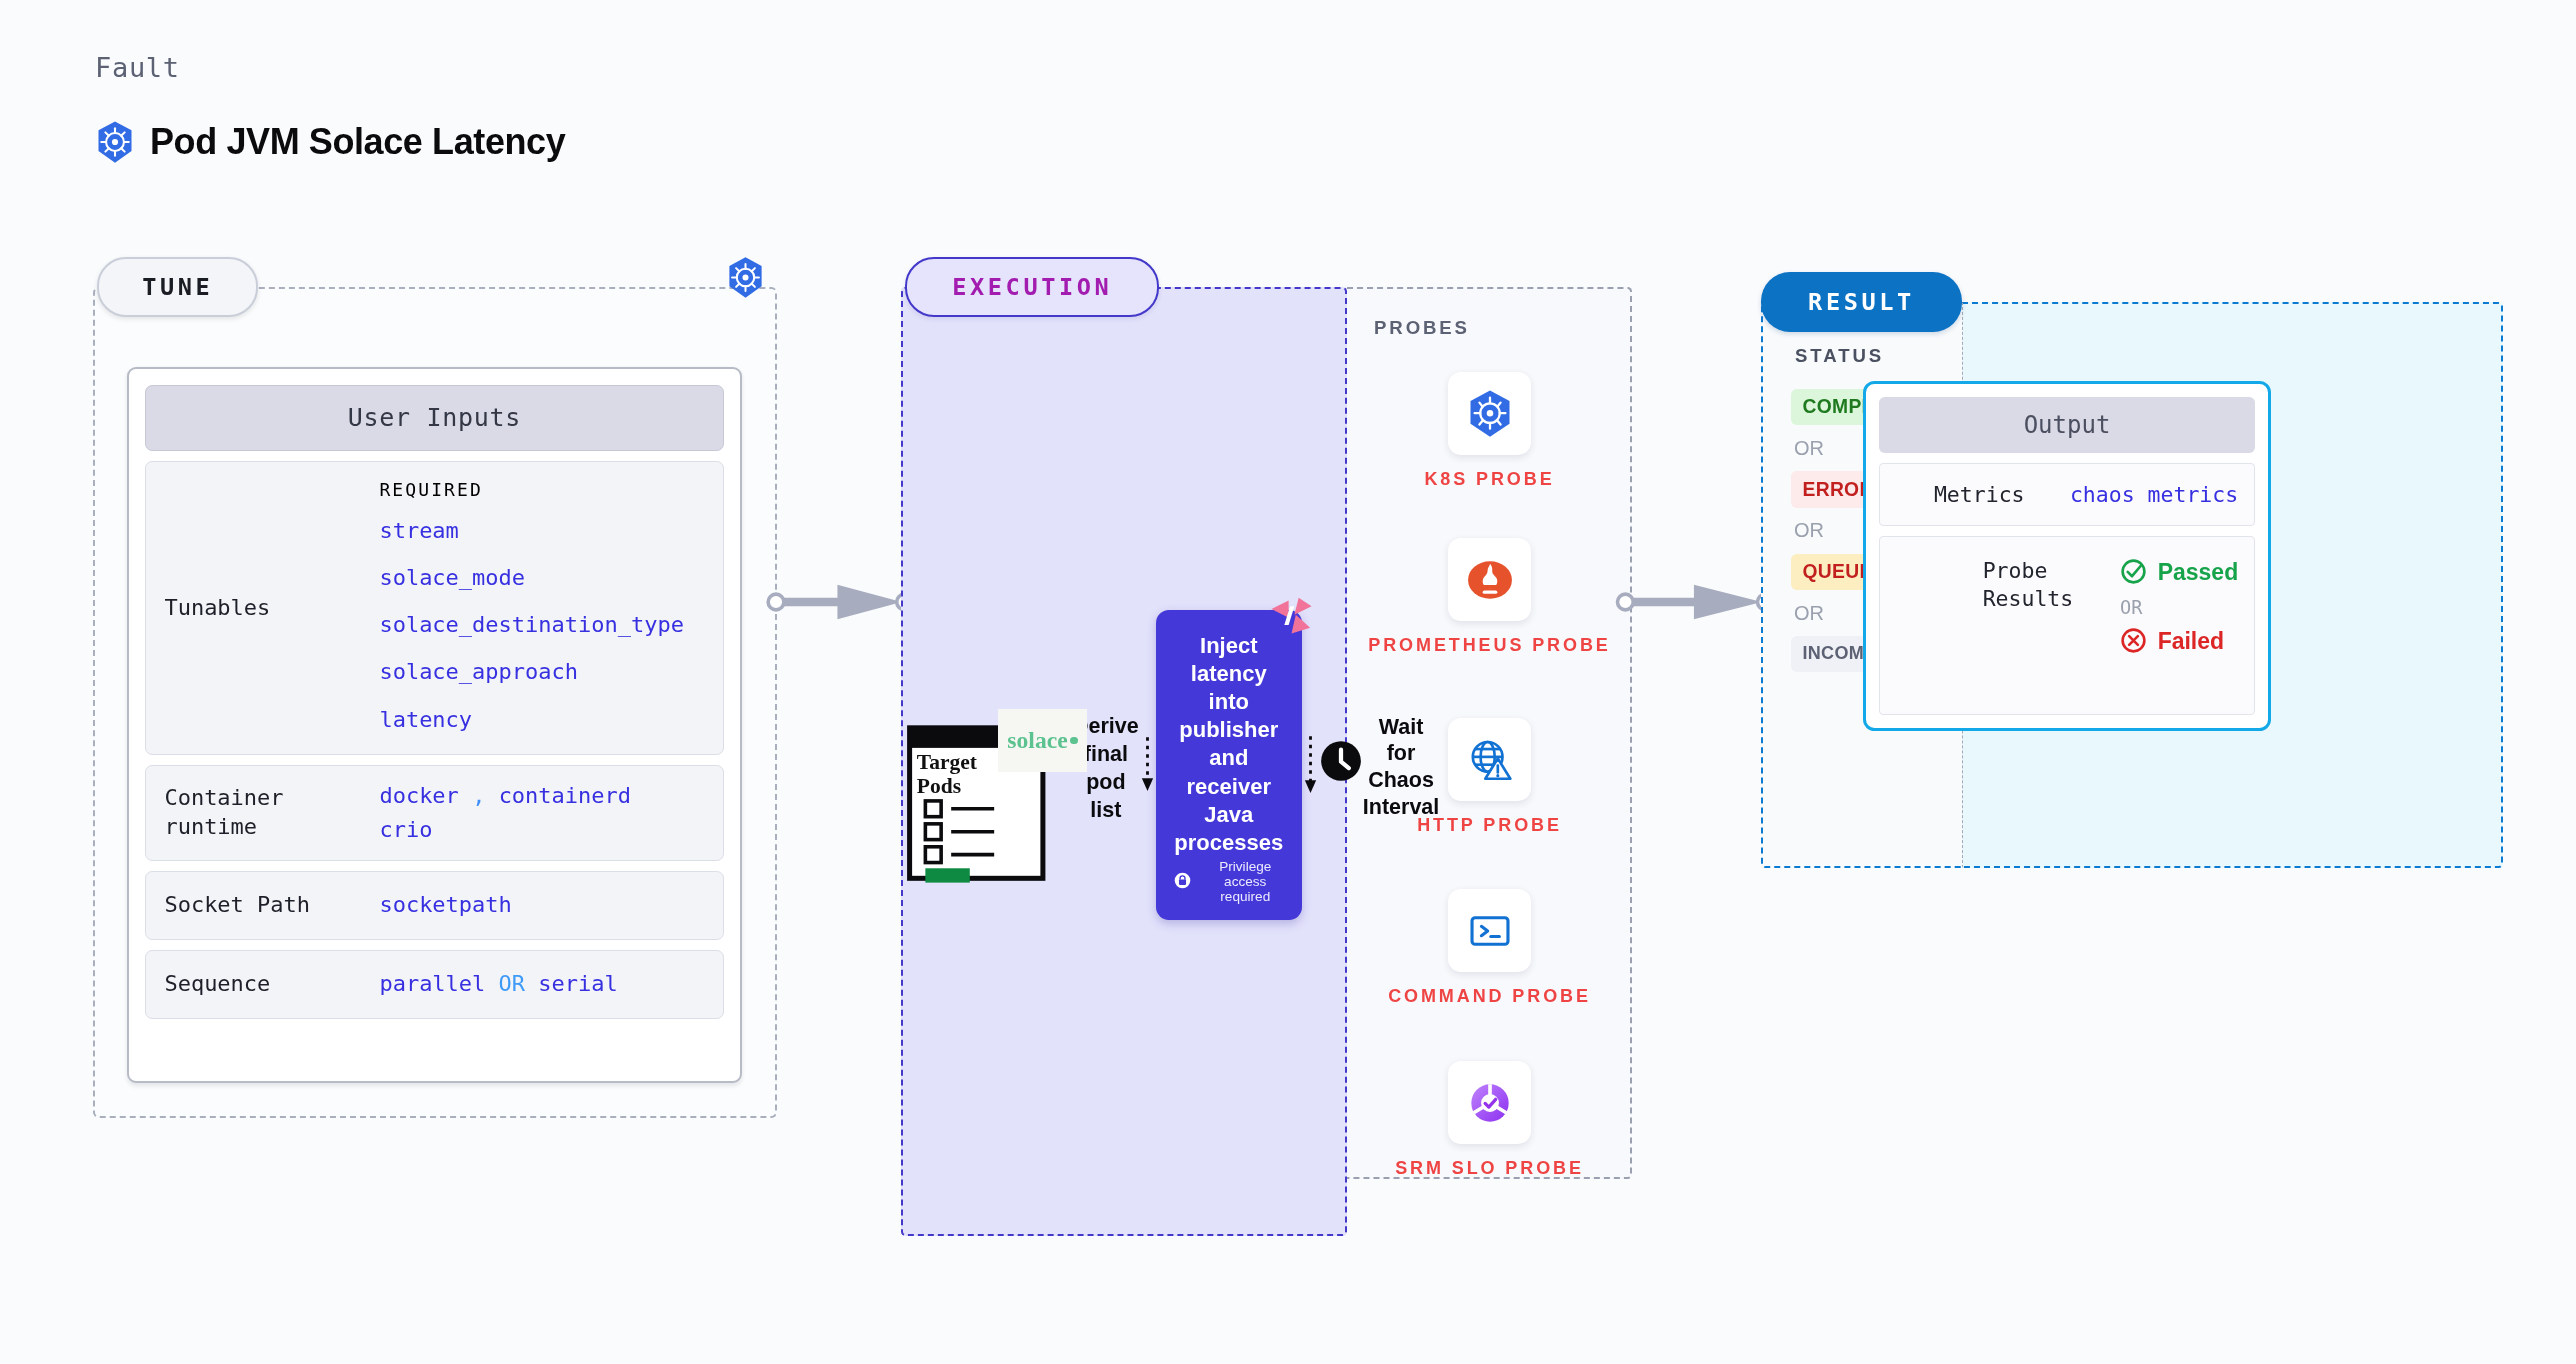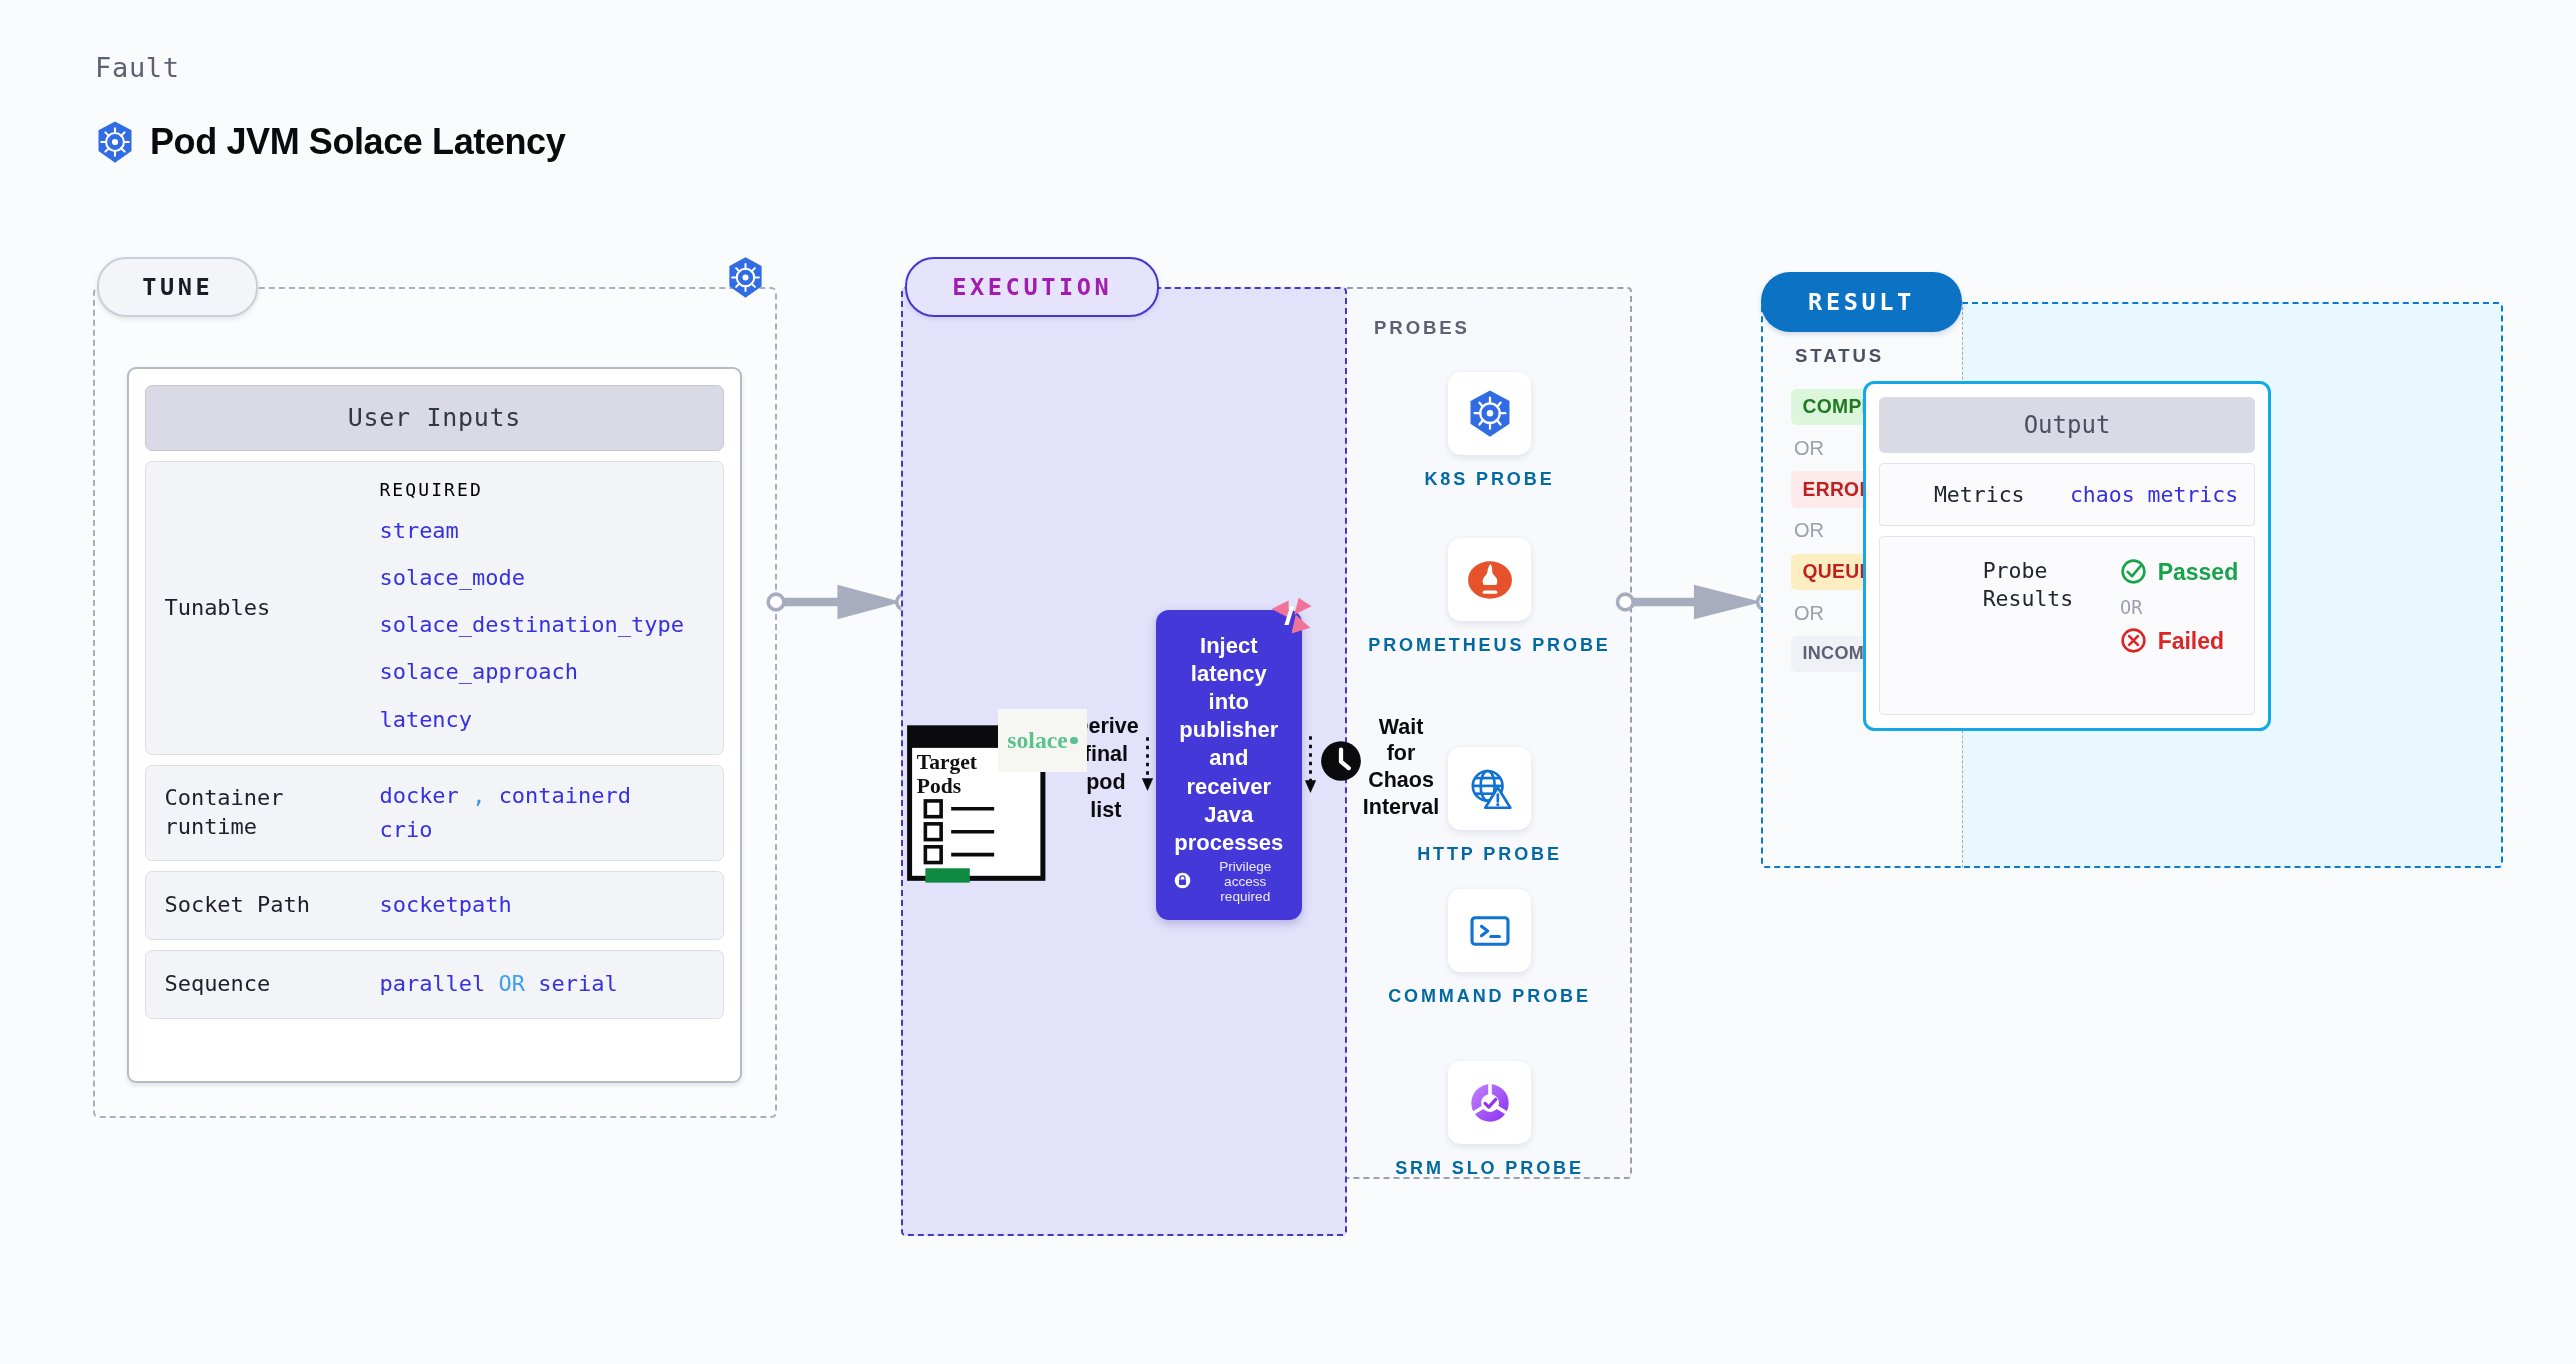--- a/index.html
+++ b/index.html
@@ -121,21 +121,21 @@
     position: absolute; width: 285px;
     display: flex; flex-direction: column; align-items: center;
   }
   .probe-icon-box {
     width: 83px; height: 83px; background: #ffffff; border-radius: 13px;
     box-shadow: 0 2.1px 7.2px rgba(40,40,80,0.10);
     display: flex; align-items: center; justify-content: center;
   }
   .probe-name {
     margin-top: 11.5px; text-align: center;
-    font-size: 18px; font-weight: 600; color: #0369a1;
+    font-size: 18px; font-weight: 600; color: #ef4444;
     letter-spacing: 2.9px; line-height: 1.35;
   }
 
   
   .flow-col {
     position: absolute; left: 0; top: 0; width: 446px; height: 100%;
     display: flex; flex-direction: row; align-items: center;
   }
   .doc-wrap { position: relative; margin-top: 86px; width: 172px; height: 165px; }
   .doc-title {
@@ -454,21 +454,21 @@
         <svg width="52" height="52" viewBox="0 0 64 64">
           <ellipse cx="32" cy="32" rx="27" ry="23" fill="#e6522c"></ellipse>
           <path d="M32 12c5 6 1 9 4 13 2.5 3.2 5 4.5 5 8.5 0 5-4 8.5-9 8.5s-9-3.5-9-8.5c0-6 6-7 6-13 0-4 3-6 3-8.5z" fill="#fff"></path>
           <rect x="21" y="38" width="22" height="4.5" rx="2" fill="#e6522c"></rect>
           <rect x="23" y="45" width="18" height="4" rx="2" fill="#fff"></rect>
         </svg>
       </div>
       <div class="probe-name">PROMETHEUS PROBE</div>
     </div>
 
-    <div class="probe-item" style="left:446px; top:460px;">
+    <div class="probe-item" style="left:446px; top:431px;">
       <div class="probe-icon-box">
         <svg width="50" height="50" viewBox="0 0 64 64">
           <g stroke="#1272d3" stroke-width="3.4" fill="none">
             <circle cx="29" cy="28" r="19"></circle>
             <ellipse cx="29" cy="28" rx="9" ry="19"></ellipse>
             <line x1="10" y1="28" x2="48" y2="28"></line>
             <line x1="13" y1="18" x2="45" y2="18"></line>
             <line x1="13" y1="38" x2="45" y2="38"></line>
           </g>
           <path d="M42 30 L58 56 L26 56 Z" fill="#fff" stroke="#1272d3" stroke-width="3.4" stroke-linejoin="round"></path>

